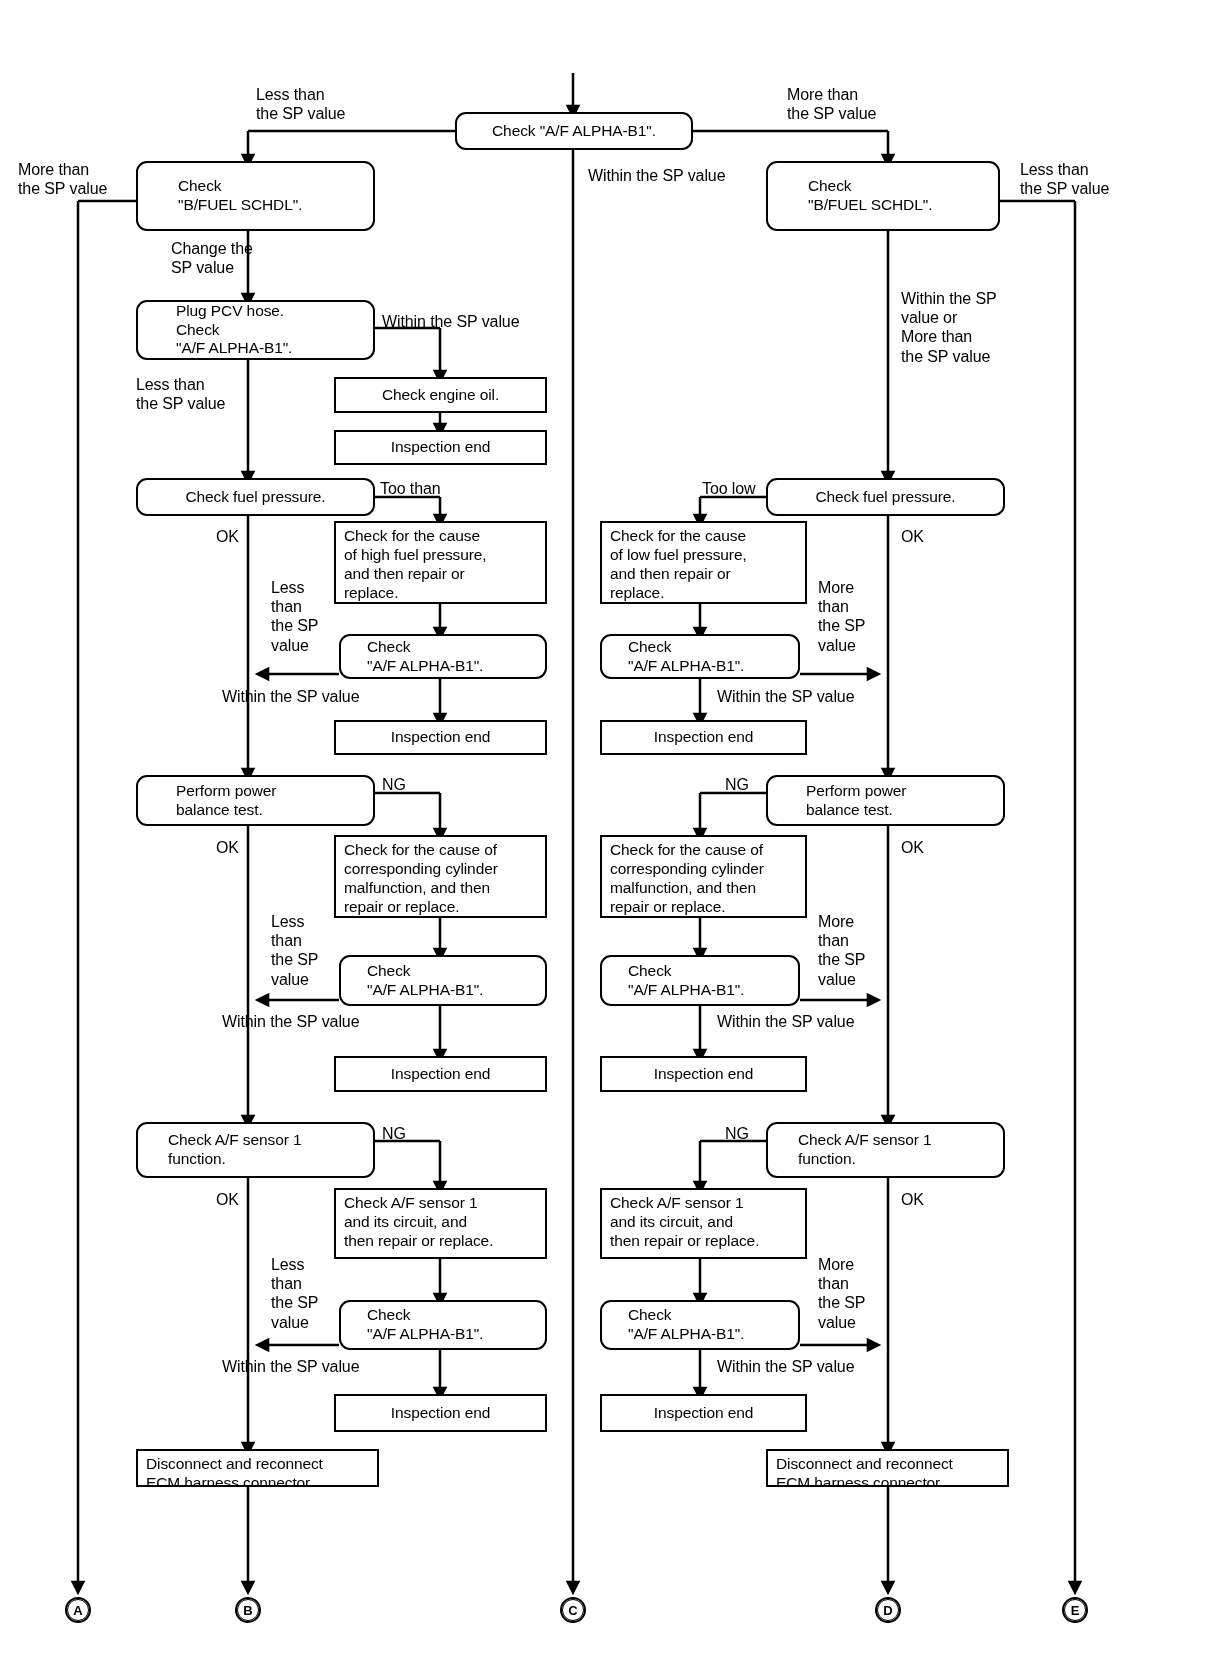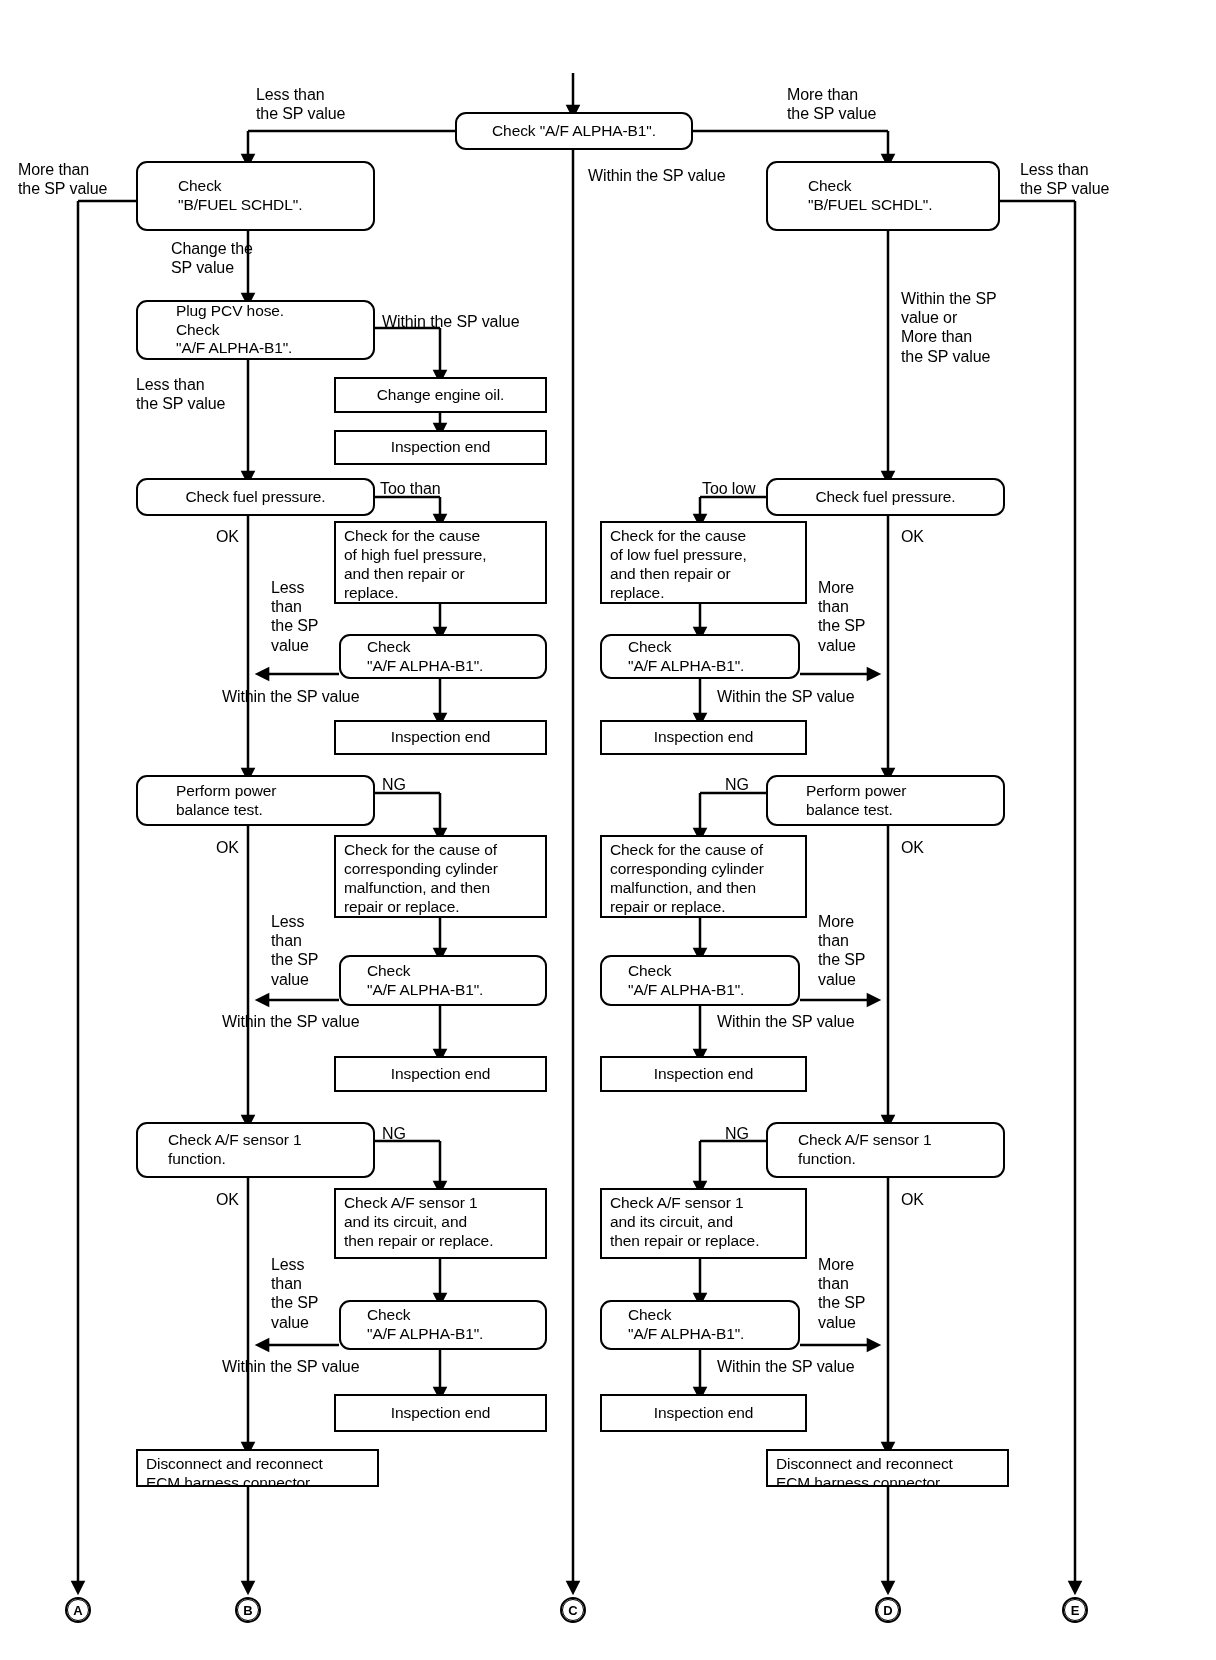--- a/index.html
+++ b/index.html
@@ -204,21 +204,21 @@
   <div class="node rounded pad midleft" style="left:136px; top:161px; width:239px; height:70px; padding-left:40px;">Check
 "B/FUEL SCHDL".</div>
 
   <div class="node rounded pad midleft" style="left:766px; top:161px; width:234px; height:70px; padding-left:40px;">Check
 "B/FUEL SCHDL".</div>
 
   <div class="node rounded pad midleft" style="left:136px; top:300px; width:239px; height:60px; padding-left:38px;">Plug PCV hose.
 Check
 "A/F ALPHA-B1".</div>
 
-  <div class="node pad center" style="left:334px; top:377px; width:213px; height:36px;">Change engine oil.</div>
+  <div class="node pad center" style="left:334px; top:377px; width:213px; height:36px;">Check engine oil.</div>
 
   <div class="node pad center" style="left:334px; top:430px; width:213px; height:35px;">Inspection end</div>
 
   <div class="node rounded pad center" style="left:136px; top:478px; width:239px; height:38px;">Check fuel pressure.</div>
 
   <div class="node rounded pad center" style="left:766px; top:478px; width:239px; height:38px;">Check fuel pressure.</div>
 
   <div class="node pad topleft" style="left:334px; top:521px; width:213px; height:83px;">Check for the cause
 of high fuel pressure,
 and then repair or

